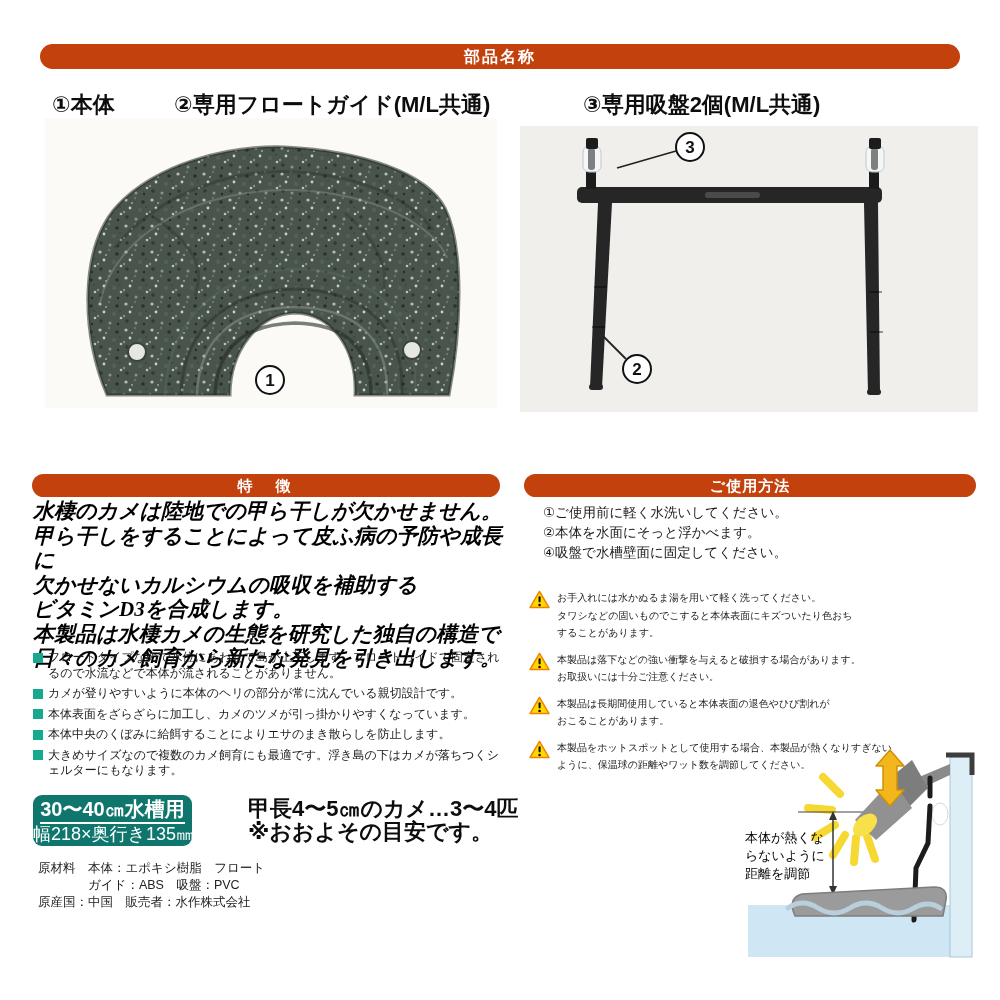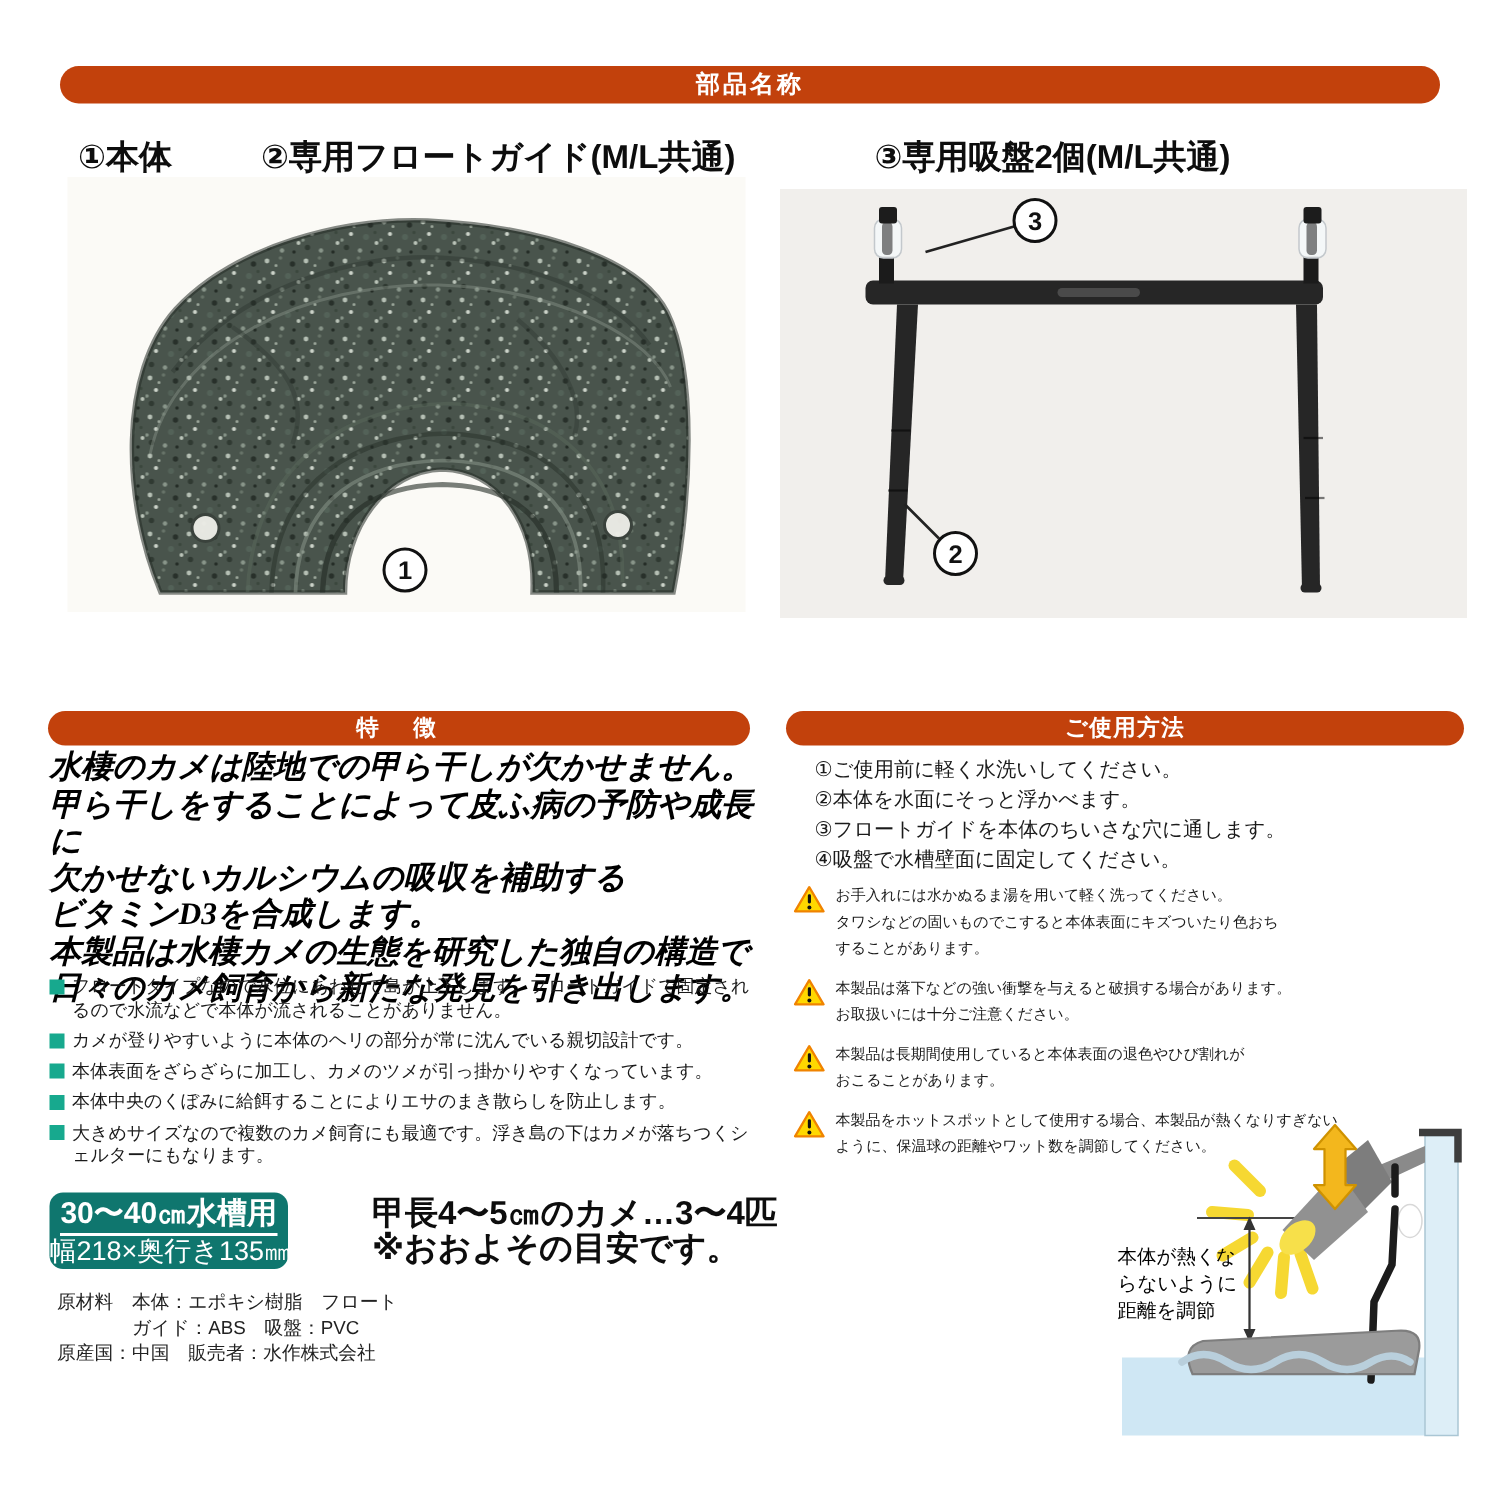--- a/index.html
+++ b/index.html
@@ -179,21 +179,20 @@
   </ul>
 
 <div class="bar" id="bar-usage">ご使用方法</div>
 
 <div class="steps">
 
     <div class="step">①ご使用前に軽く水洗いしてください。</div>
 
     <div class="step">②本体を水面にそっと浮かべます。</div>
 
-    <div class="step">③フロートガイドを本体のちいさな穴に通します。</div>
 
     <div class="step">④吸盤で水槽壁面に固定してください。</div>
   </div>
 
 <div class="warnings">
 
     <div class="warning">
       <svg width="21" height="19" viewBox="0 0 22 20">
         <path d="M11,1.5 L21,18.5 L1,18.5 Z" fill="#ffd800" stroke="#f08300" stroke-width="1.6" stroke-linejoin="round"></path>
         <rect x="10" y="6.5" width="2.2" height="6.5" rx="1" fill="#111"></rect>

